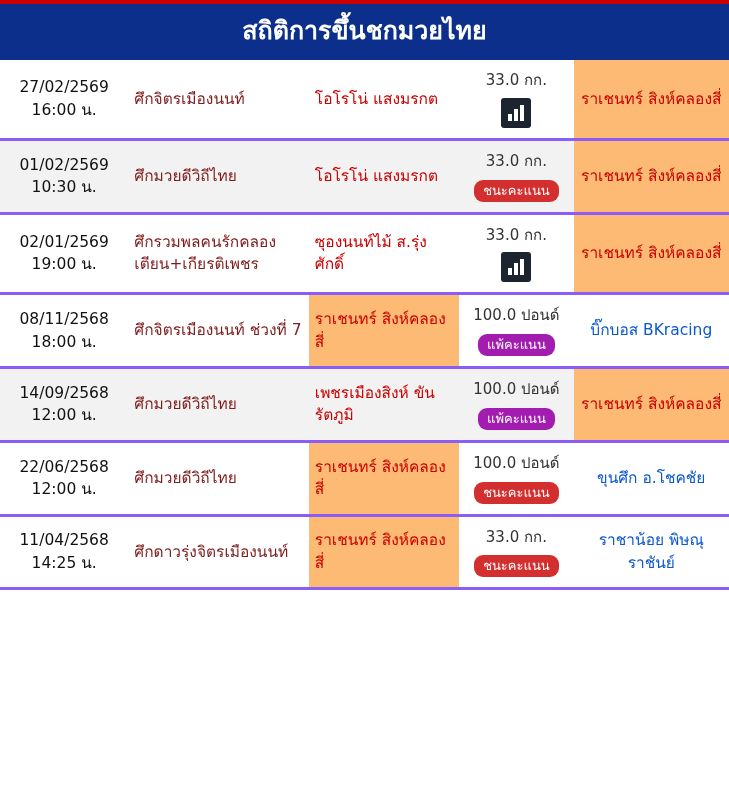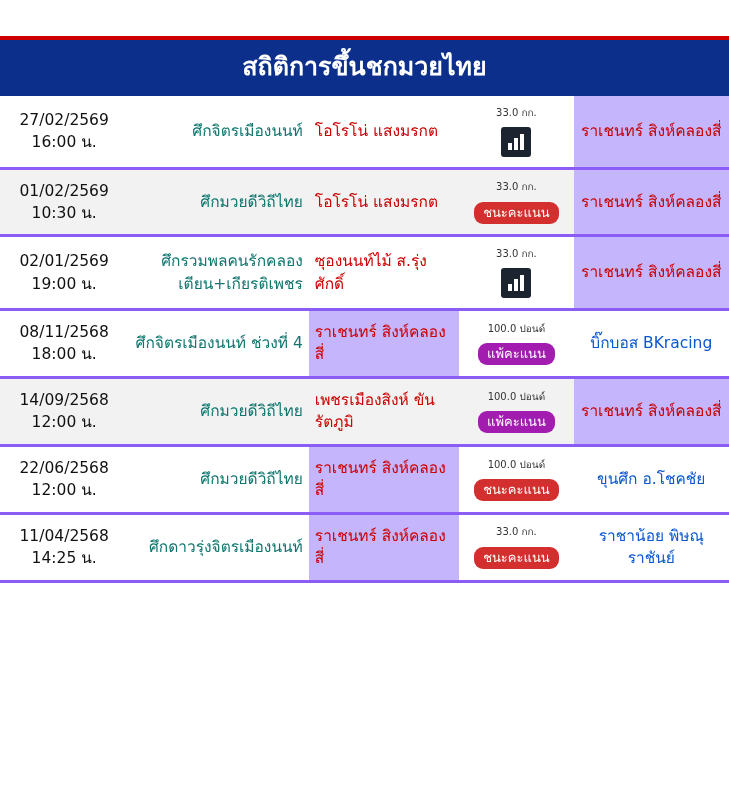--- a/index.html
+++ b/index.html
@@ -11,21 +11,20 @@
     height: 790px;
     background: #ffffff;
     font-family: "DejaVu Sans", "Liberation Sans", sans-serif;
     overflow: hidden;
   }
   .page {
     width: 729px;
     height: 670px;
     position: relative;
     box-sizing: border-box;
-    margin-top: 36px;
   }
   .top-rule {
     height: 4px;
     background: #cc0000;
     width: 100%;
   }
   .header {
     background: #0b2f8a;
     color: #ffffff;
     text-align: center;
@@ -53,47 +52,47 @@
   .row-even { background: #ffffff; }
   .row-odd  { background: #f2f2f2; }
 
   .c-date {
     width: 128px;
     text-align: center;
     color: #111111;
   }
   .c-event {
     width: 180px;
-    text-align: right;
-    color: #0f766e;
+    text-align: left;
+    color: #7f1d1d;
   }
   .c-fighter {
     width: 150px;
     text-align: left;
     color: #cc0000;
     font-weight: normal;
   }
   .c-mid {
     width: 114px;
     text-align: center;
     color: #333333;
   }
   .c-opponent {
     width: 155px;
     text-align: center;
     color: #cc0000;
   }
   .hl {
-    background: #c4b5fd;
+    background: #fdba74;
   }
   .opp-blue {
     color: #0b57d0;
   }
   .weight {
-    font-size: 10px;
+    font-size: 15px;
     color: #333333;
     display: block;
     margin-bottom: 6px;
   }
   .badge {
     display: inline-block;
     color: #ffffff;
     font-size: 13px;
     padding: 4px 9px 5px 9px;
     border-radius: 9px;
@@ -159,21 +158,21 @@
           <td class="c-event two-line">ศึกรวมพลคนรักคลองเตียน+เกียรติเพชร</td>
           <td class="c-fighter two-line">ซุองนนท์ไม้ ส.รุ่งศักดิ์</td>
           <td class="c-mid"><span class="weight">33.0 กก.</span><span class="chart-icon"><i class="b1"></i><i class="b2"></i><i class="b3"></i></span></td>
           <td class="c-opponent two-line hl">ราเชนทร์ สิงห์คลองสี่</td>
         </tr>
         <tr class="row-even">
           <td class="c-date">
             <div>08/11/2568</div>
             <div>18:00 น.</div>
           </td>
-          <td class="c-event two-line">ศึกจิตรเมืองนนท์ ช่วงที่ 4</td>
+          <td class="c-event two-line">ศึกจิตรเมืองนนท์ ช่วงที่ 7</td>
           <td class="c-fighter two-line hl">ราเชนทร์ สิงห์คลองสี่</td>
           <td class="c-mid"><span class="weight">100.0 ปอนด์</span><span class="badge badge-lose">แพ้คะแนน</span></td>
           <td class="c-opponent two-line opp-blue">บิ๊กบอส BKracing</td>
         </tr>
         <tr class="row-odd">
           <td class="c-date">
             <div>14/09/2568</div>
             <div>12:00 น.</div>
           </td>
           <td class="c-event two-line">ศึกมวยดีวิถีไทย</td>

